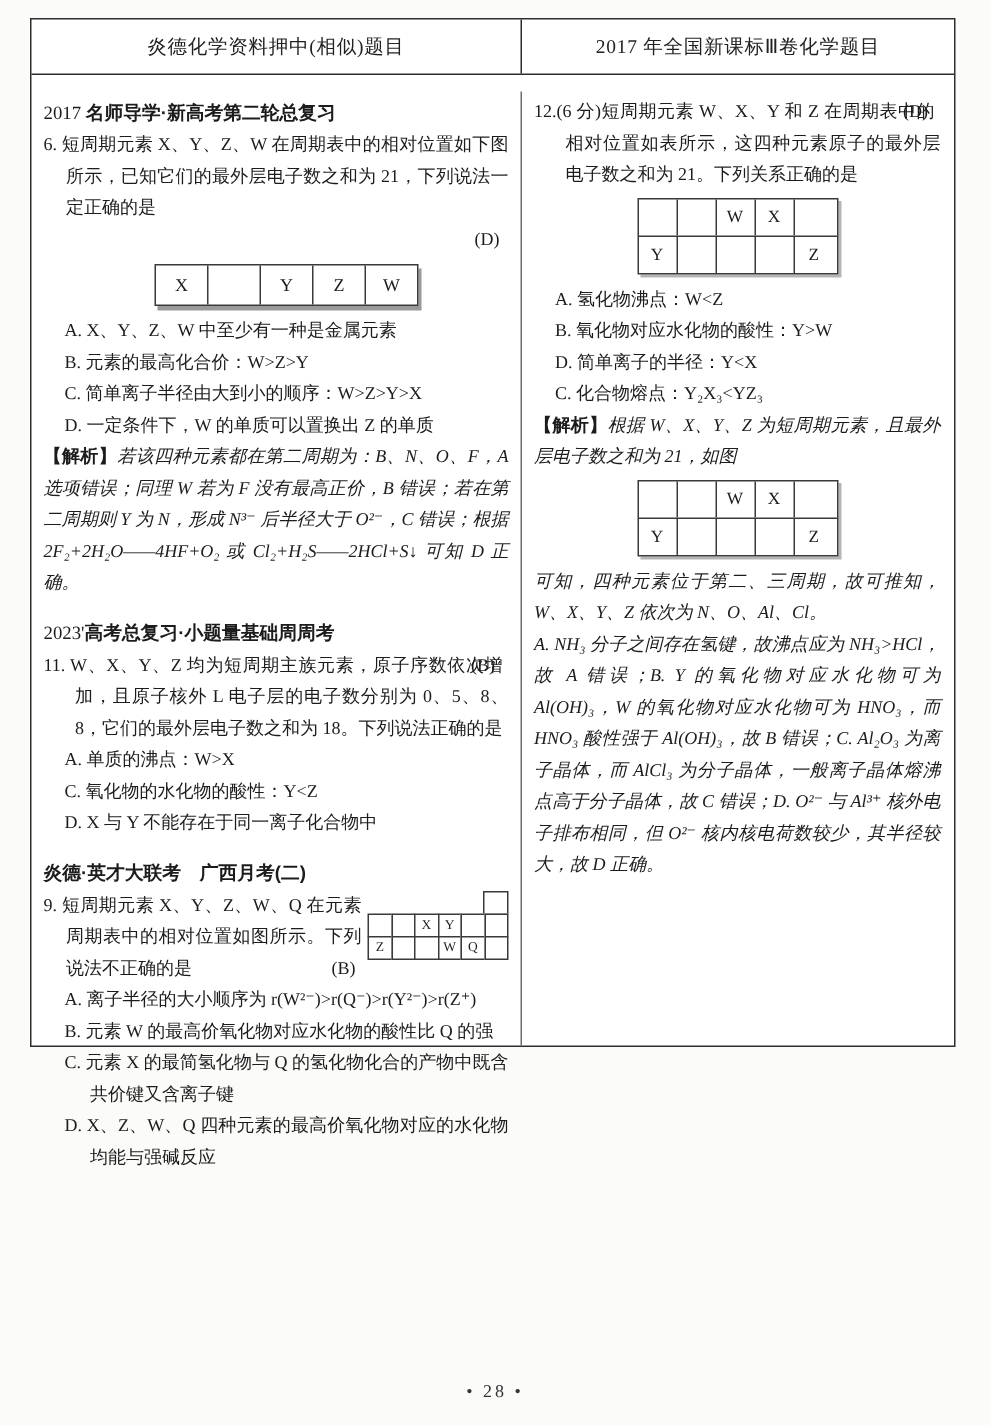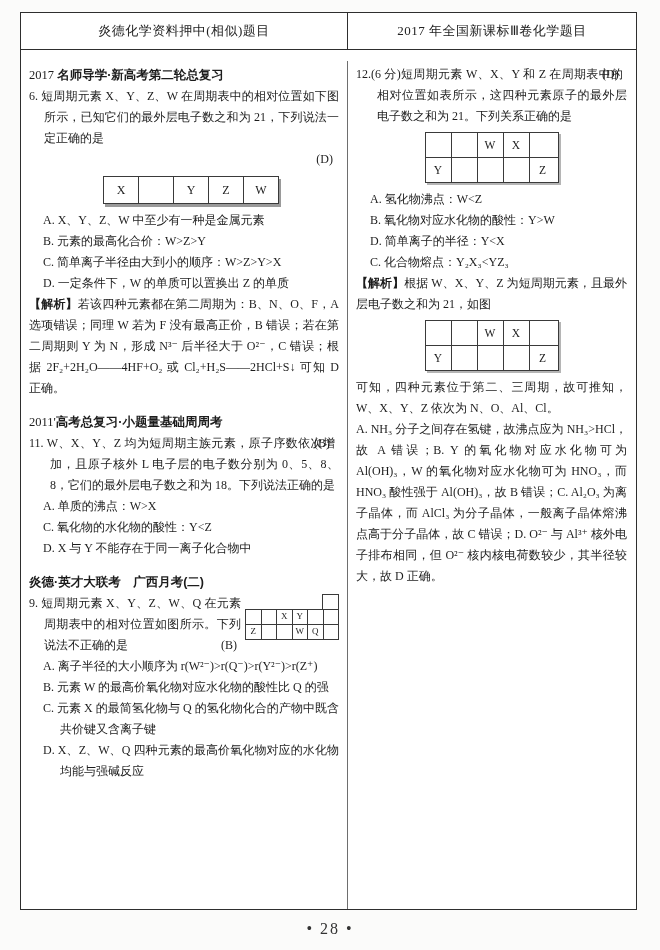--- a/index.html
+++ b/index.html
@@ -4,21 +4,21 @@
 <style>
   html,body{margin:0;padding:0;}
   body{
     width:660px;height:950px;position:relative;
     background:#fbfbfa;
     font-family:"Liberation Serif","DejaVu Serif",serif;
     color:#1c1c1c;
     -webkit-font-smoothing:antialiased;
   }
   .sheet{
-    position:absolute;left:20px;top:12px;width:617px;height:898px;
+    position:absolute;left:20px;top:12px;width:617px;height:686px;
     border:1.5px solid #2e2e2e;background:#fff;
     display:flex;flex-direction:column;box-sizing:border-box;
   }
   .head-row{display:flex;border-bottom:1.5px solid #2e2e2e;flex:0 0 36px;}
   .head-cell{
     display:flex;align-items:center;justify-content:center;
     font-size:13px;color:#222;letter-spacing:.5px;box-sizing:border-box;
   }
   .head-cell.hl{width:327px;border-right:1.5px solid #2e2e2e;}
   .head-cell.hr{flex:1;font-family:Liberation Serif, serif;}
@@ -30,21 +30,21 @@
   .sec-title{font-weight:bold;font-size:12.5px;line-height:22px;
     font-family:"Liberation Sans","DejaVu Sans",sans-serif;}
   .sec-title .yr{font-weight:normal;font-family:"Liberation Serif","DejaVu Serif",serif;}
   .stem{padding-left:15px;text-indent:-15px;text-align:justify;}
   .stem.w2{padding-left:21px;text-indent:-21px;}
   .ans-line{text-align:right;padding-right:6px;}
   .ans{float:right;padding-right:4px;}
   .opts{margin-left:14px;}
   .opt{padding-left:17px;text-indent:-17px;text-align:justify;}
   .analysis{text-align:justify;}
-  .analysis .body-it{}
+  .analysis .body-it{font-style:italic;}
   .an-label{font-weight:bold;font-family:"Liberation Sans","DejaVu Sans",sans-serif;}
 
   
   .etable{margin:6px 0 6px 74px;display:inline-flex;
     border:1px solid #3a3a3a;box-shadow:2px 3px 0 #9a9a9a;background:#fff;}
   .etable .ec{width:34px;height:26px;border-right:1px solid #3a3a3a;
     text-align:center;line-height:26px;font-size:12px;}
   .etable .ec:last-child{border-right:none;}
 
   
@@ -58,21 +58,21 @@
 
   
   .q9grid{float:right;margin:2px 0 4px 5px;width:93px;}
   .q9grid .gr{display:flex;margin-top:-1px;}
   .q9grid .gc{width:15px;height:14px;border:1px solid #3a3a3a;margin-left:-1px;
     text-align:center;line-height:13px;font-size:9px;box-sizing:content-box;background:#fff;}
   .q9grid .gr.toprow{justify-content:flex-end;}
 
   .page-number{
     position:absolute;left:0;top:920px;width:660px;text-align:center;
-    font-size:16px;color:#333;letter-spacing:2px;
+    font-size:12px;color:#333;letter-spacing:2px;
   }.gap12{height:12px;}
   .clr{clear:both;}
 </style>
 </head>
 <body>
 
 <div class="sheet">
 
   <div class="head-row">
     <div class="head-cell hl">炎德化学资料押中(相似)题目</div>
@@ -107,21 +107,21 @@
         <div class="opt">D. 一定条件下，W 的单质可以置换出 Z 的单质</div>
       </div>
 
       <div class="analysis">
         <span class="an-label">【解析】</span><span class="body-it">若该四种元素都在第二周期为：B、N、O、F，A 选项错误；同理 W 若为 F 没有最高正价，B 错误；若在第二周期则 Y 为 N，形成 N³⁻ 后半径大于 O²⁻，C 错误；根据 2F₂+2H₂O——4HF+O₂ 或 Cl₂+H₂S——2HCl+S↓ 可知 D 正确。</span>
       </div>
 
       <div class="gap12"></div>
 
       <div class="sec-title">
-        <span class="yr">2011'</span><span>高考总复习·小题量基础周周考</span>
+        <span class="yr">2023'</span><span>高考总复习·小题量基础周周考</span>
       </div>
 
       <div class="stem w2">
         <span class="ans">(B)</span>
         <span>11. W、X、Y、Z 均为短周期主族元素，原子序数依次增加，且原子核外 L 电子层的电子数分别为 0、5、8、8，它们的最外层电子数之和为 18。下列说法正确的是</span>
       </div>
       <div class="opts">
         <div class="opt">A. 单质的沸点：W&gt;X</div>
         <div class="opt">C. 氧化物的水化物的酸性：Y&lt;Z</div>
         <div class="opt">D. X 与 Y 不能存在于同一离子化合物中</div>

